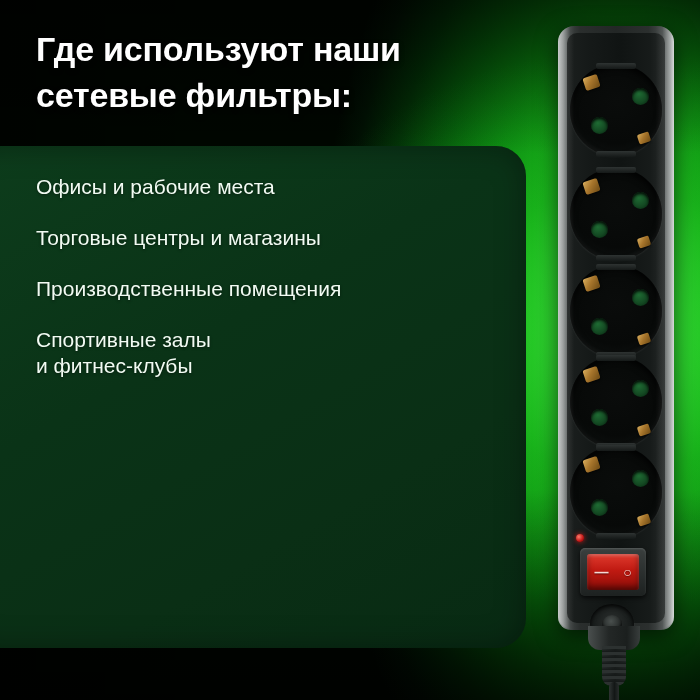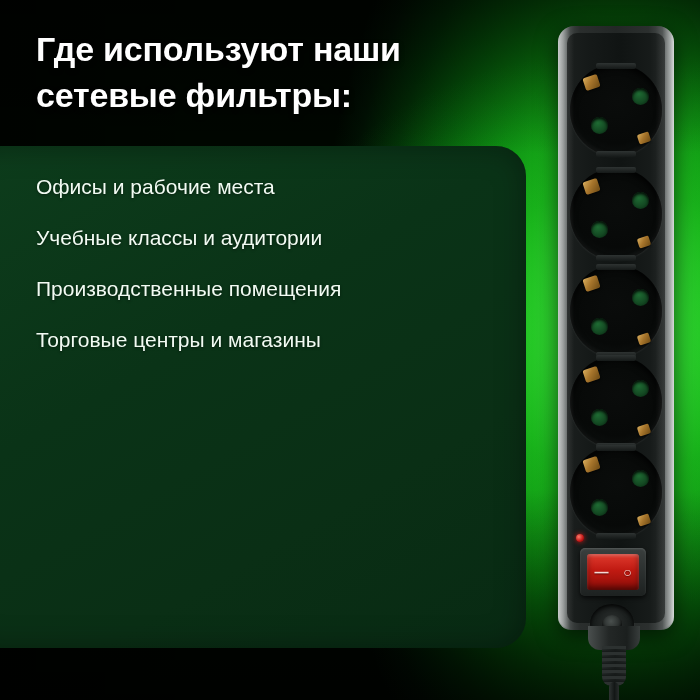--- a/index.html
+++ b/index.html
@@ -289,23 +289,24 @@
   <div class="bg-glow2"></div>
   <div class="bg-vignette"></div>
 
   <div class="panel"></div>
 
   <div class="title">Где используют наши
 сетевые фильтры:</div>
 
   <div class="list">
     <div class="list-item">Офисы и рабочие места</div>
-    <div class="list-item">Учебные классы и аудитории</div>
+    <div class="list-item">Торговые центры и магазины</div>
     <div class="list-item">Производственные помещения</div>
-    <div class="list-item">Торговые центры и магазины</div>
+    <div class="list-item">Спортивные залы
+и фитнес-клубы</div>
   </div>
 
   <div class="strip">
     <div class="strip-body"></div>
     <div class="strip-inner"></div>
 
     <div class="socket" style="top:38px">
       <span class="pin a"></span>
       <span class="pin b"></span>
       <span class="clip c1"></span>

